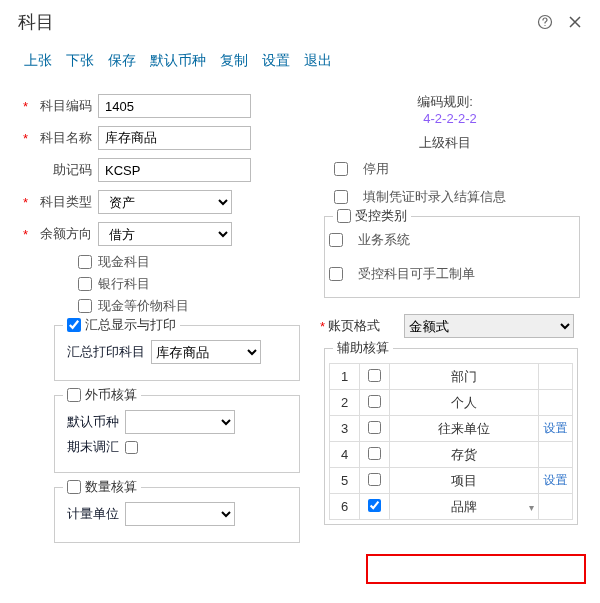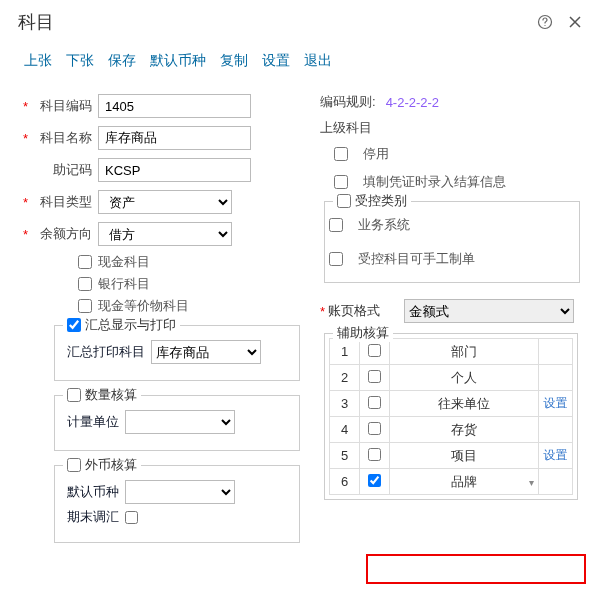--- a/index.html
+++ b/index.html
@@ -19,31 +19,31 @@
 .row input[type=text] { width: 153px; }
 .row select { width: 134px; }
 .chk-line { display: flex; align-items: center; gap: 6px; margin: 4px 0 4px 58px; font-size: 13px; color: #555; }
 .chk-line input[type=checkbox] { width: 14px; height: 14px; }
 fieldset { border: 1px solid #ccc; margin: 10px 0 14px 34px; padding: 10px 12px 12px 12px; position: relative; }
 fieldset .legend { position: absolute; top: -10px; left: 8px; background: #fff; padding: 0 4px; font-size: 13px; display: flex; align-items: center; gap: 4px; }
 fieldset .legend input[type=checkbox] { width: 14px; height: 14px; }
 fieldset .inner-row { display: flex; align-items: center; gap: 6px; margin: 4px 0; }
 fieldset .inner-row .ilbl { font-size: 13px; color: #0f172a; }
 fieldset .inner-row select { height: 24px; width: 110px; border: 1px solid #bbb; background: #fff; }
-.right-row { display: flex; align-items: center; margin-bottom: 8px; font-size: 13px; }
+.right-row { display: flex; align-items: center; margin-bottom: 8px; font-size: 13px; flex-direction: column; }
 .right-row .rlbl { margin-right: 10px; color: #444; }
 .right-row .rval { color: #8b5cf6; }
 .right-chk { display: flex; align-items: center; gap: 15px; margin-left: 14px; margin-bottom: 10px; font-size: 13px; color: #555; }
 .right-chk input[type=checkbox] { width: 14px; height: 14px; }
 fieldset.rfs { margin: 4px 0 16px 4px; padding: 14px 4px; }
 .pageformat { display: flex; align-items: center; margin: 8px 6px 10px 0; }
 .pageformat .star { color: #e00; margin-right: 3px; }
 .pageformat .plbl { margin-right: 24px; font-size: 13px; }
 .pageformat select { flex: 1; height: 24px; border: 1px solid #bbb; }
-.aux-fs { border: 1px solid #ccc; margin: 0 2px 0 4px; position: relative; padding: 4px 4px 4px 4px; }
+.aux-fs { border: 1px solid #ccc; margin: 0 2px 0 4px; position: relative; padding: 14px 4px 4px 4px; }
 .aux-fs .legend { position: absolute; top: -10px; left: 8px; background: #fff; padding: 0 4px; font-size: 13px; }
 table.aux { width: 100%; border-collapse: collapse; font-size: 13px; }
 table.aux td { border: 1px solid #ddd; height: 26px; text-align: center; vertical-align: middle; }
 table.aux .idx { width: 30px; }
 table.aux .chk { width: 30px; }
 table.aux .name { }
 table.aux .act { width: 34px; color: #2a70c8; font-size: 12px; cursor: pointer; }
 table.aux input[type=checkbox] { width: 13px; height: 13px; }
 .hl-box { position: absolute; border: 2px solid #e00; left: 366px; top: 554px; width: 220px; height: 30px; pointer-events: none; }
 .dropdown-cell { position: relative; }
@@ -126,40 +126,40 @@
         </div>
       <div class="inner-row">
           <span class="ilbl">汇总打印科目</span>
           <select><option>库存商品</option></select>
         </div>
     </fieldset>
 
     <fieldset>
       <div class="legend">
           <input type="checkbox" style="">
+          <span>外币核算</span>
+        </div>
+      <div class="inner-row">
+          <span class="ilbl">默认币种</span>
+          <select><option></option></select>
+        </div>
+      <div class="inner-row">
+          <span class="ilbl">期末调汇</span>
+          <input type="checkbox" style="">
+        </div>
+    </fieldset>
+
+    <fieldset>
+      <div class="legend">
+          <input type="checkbox" style="">
           <span>数量核算</span>
         </div>
       <div class="inner-row">
           <span class="ilbl">计量单位</span>
           <select><option></option></select>
-        </div>
-    </fieldset>
-
-    <fieldset>
-      <div class="legend">
-          <input type="checkbox" style="">
-          <span>外币核算</span>
-        </div>
-      <div class="inner-row">
-          <span class="ilbl">默认币种</span>
-          <select><option></option></select>
-        </div>
-      <div class="inner-row">
-          <span class="ilbl">期末调汇</span>
-          <input type="checkbox" style="">
         </div>
     </fieldset>
   </div>
 
   <div class="col-right">
     <div class="right-row">
         <span class="rlbl">编码规则:</span>
         <span class="rval">4-2-2-2-2</span>
       </div>
     <div class="right-row">

